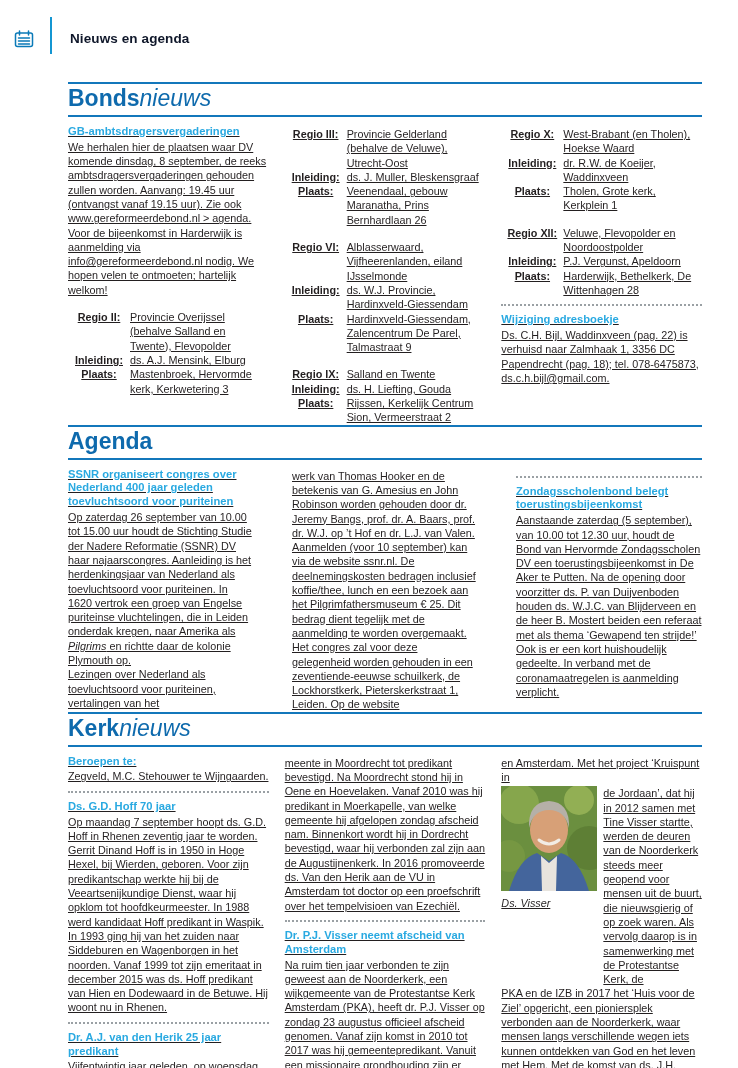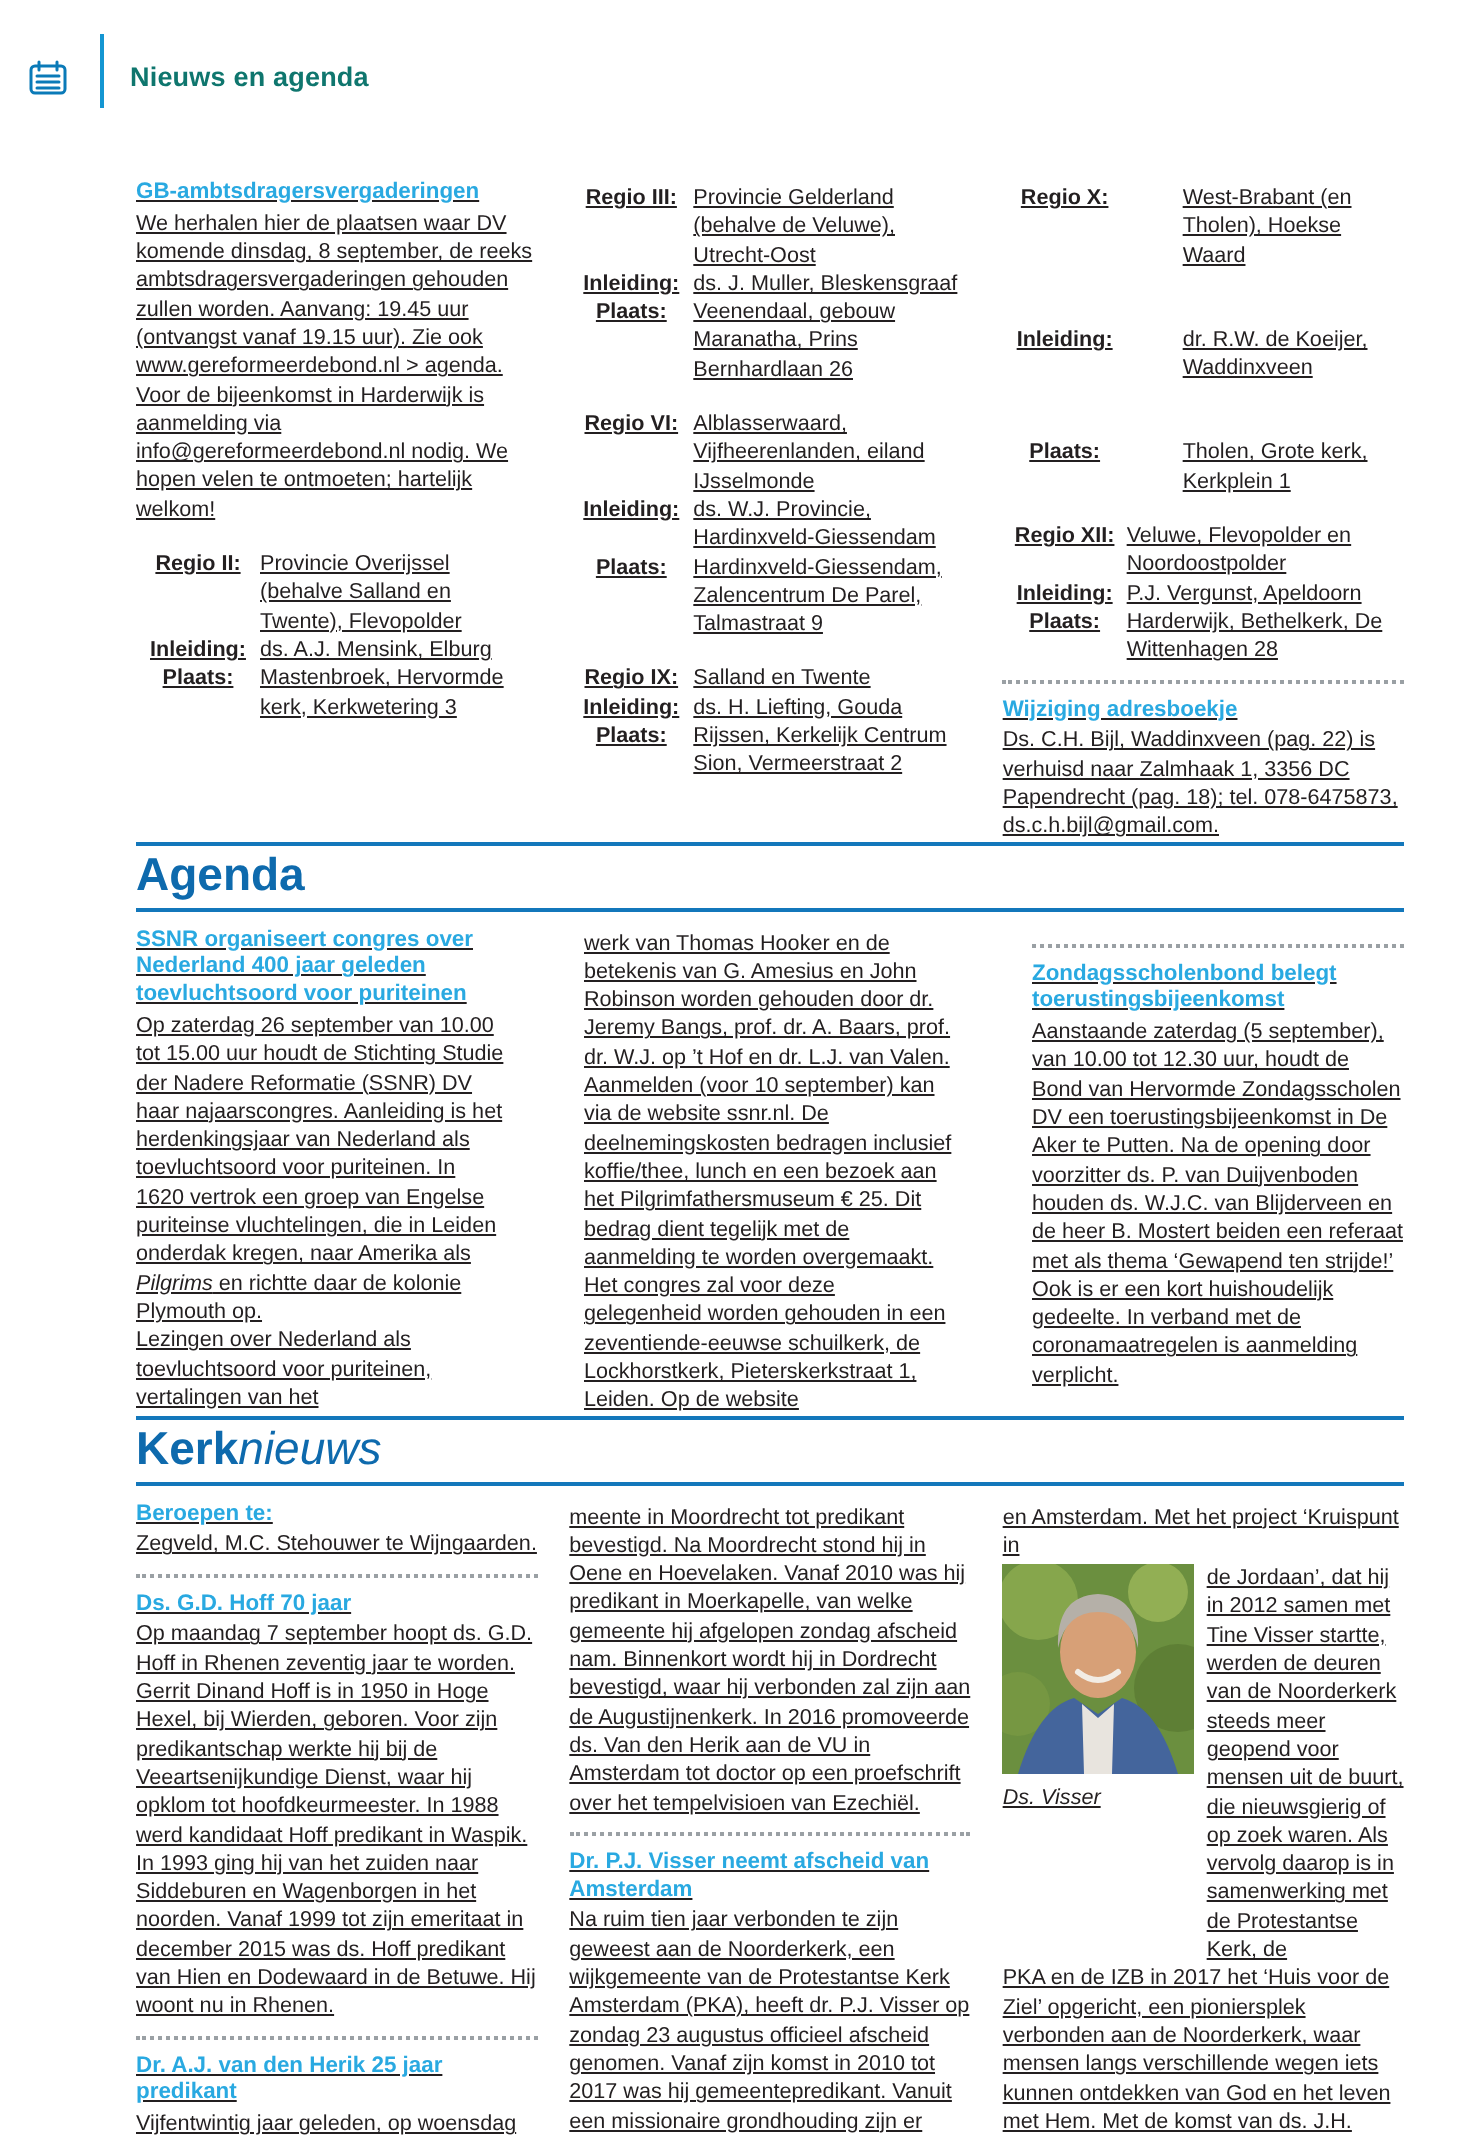--- a/index.html
+++ b/index.html
@@ -5,21 +5,21 @@
   html,body{margin:0;padding:0;}
   body{
     width:738px;height:1068px;background:#ffffff;position:relative;overflow:hidden;
     font-family:"Liberation Sans","DejaVu Sans",sans-serif;
     color:#231f20;-webkit-font-smoothing:antialiased;
   }
   
   .pg-header{position:absolute;left:0;top:0;width:100%;height:60px;}
   .h-icon{position:absolute;left:14px;top:30px;width:20px;height:20px;color:#0a7ab8;}
   .h-vline{position:absolute;left:50px;top:17px;width:2px;height:37px;background:#1496d2;}
-  .h-title{position:absolute;left:65px;top:31px;margin:0;font-size:13.5px;font-weight:bold;color:#0f766e;letter-spacing:.1px;}
+  .h-title{position:absolute;left:50px;top:31px;margin:0;font-size:13.5px;font-weight:bold;color:#0f172a;letter-spacing:.1px;padding-left:20px;}
   
   .main{position:absolute;left:68px;top:82px;width:634px;}
   .sec-bar{
     border-top:2px solid #1377bb;border-bottom:2px solid #1377bb;
     padding:2px 0 5px;color:#0e6aad;font-size:23px;line-height:24px;
   }
   .sec-bar .tb{font-weight:bold;}
   .sec-bar .ti{font-style:italic;font-weight:normal;}
   .cols{display:grid;grid-template-columns:repeat(3,1fr);column-gap:16px;margin-top:8px;}
   .cols.c1{min-height:259px;}
@@ -53,20 +53,23 @@
       <line x1="4.5" y1="14" x2="15.5" y2="14"></line>
     </svg>
   </span>
   <span class="h-vline"></span>
   <h1 class="h-title">Nieuws en agenda</h1>
 </div>
 
 <div class="main">
 
   <section>
+    <div class="sec-bar">
+      <span class="tb">Bonds</span><span class="ti">nieuws</span>
+    </div>
     <div class="cols c1">
       <div class="col">
         <h3 class="art-h">GB-ambtsdragersvergaderingen</h3>
         <p>We herhalen hier de plaatsen waar DV komende dinsdag, 8 september, de reeks ambtsdragersvergaderingen gehouden zullen worden. Aanvang: 19.45 uur (ontvangst vanaf 19.15 uur). Zie ook www.gereformeerdebond.nl &gt; agenda. Voor de bijeenkomst in Harderwijk is aanmelding via info@gereformeerdebond.nl nodig. We hopen velen te ontmoeten; hartelijk welkom!</p>
         <div class="regio">
           <span class="lbl">Regio II:</span>
             <span>Provincie Overijssel (behalve Salland en Twente), Flevopolder</span>
           <span class="lbl">Inleiding:</span>
             <span>ds. A.J. Mensink, Elburg</span>
           <span class="lbl">Plaats:</span>
@@ -93,21 +96,21 @@
         <div class="regio">
           <span class="lbl">Regio IX:</span>
             <span>Salland en Twente</span>
           <span class="lbl">Inleiding:</span>
             <span>ds. H. Liefting, Gouda</span>
           <span class="lbl">Plaats:</span>
             <span>Rijssen, Kerkelijk Centrum Sion, Vermeerstraat 2</span>
         </div>
       </div>
       <div class="col">
-        <div class="regio" style="margin-top:2px;gap:28px;">
+        <div class="regio" style="margin-top:2px;">
           <span class="lbl">Regio X:</span>
             <span>West-Brabant (en Tholen), Hoekse Waard</span>
           <span class="lbl">Inleiding:</span>
             <span>dr. R.W. de Koeijer, Waddinxveen</span>
           <span class="lbl">Plaats:</span>
             <span>Tholen, Grote kerk, Kerkplein 1</span>
         </div>
         <div class="regio">
           <span class="lbl">Regio XII:</span>
             <span>Veluwe, Flevopolder en Noordoostpolder</span>

